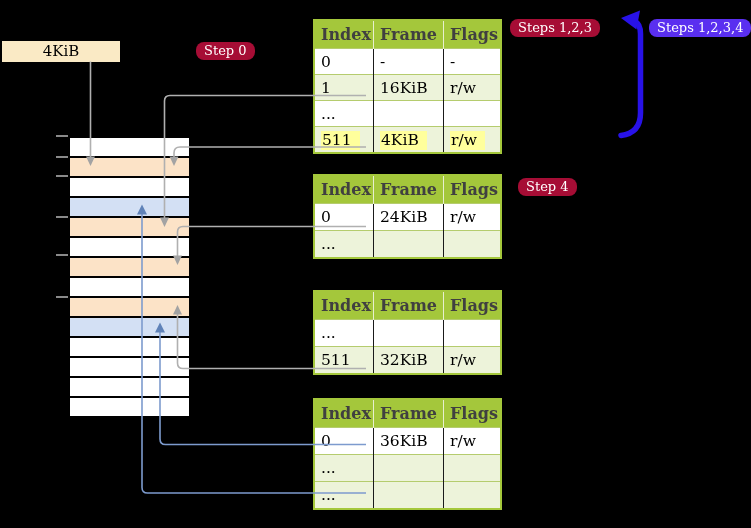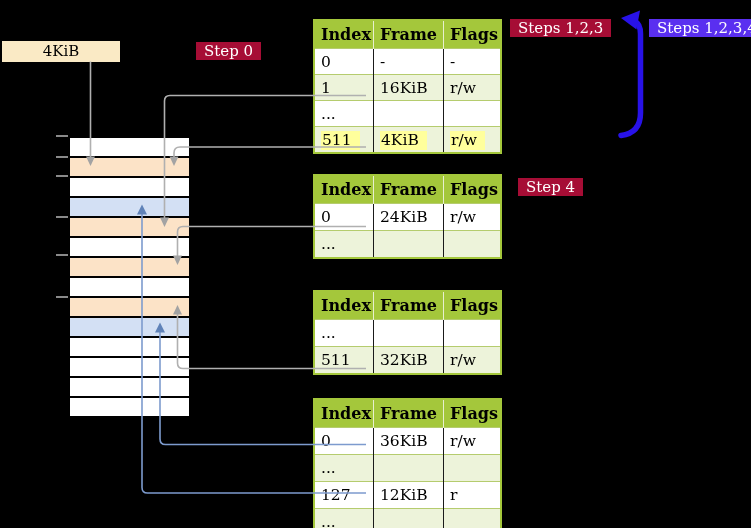--- a/index.html
+++ b/index.html
@@ -10,22 +10,22 @@
   }
   .abs{position:absolute;}
   
   .size-box{
     left:2px;top:41px;width:118px;height:21px;
     background:var(--wheat,#faeac5);
     color:#000;font-size:15px;line-height:21px;text-align:center;
   }
   
   .badge{
-    height:18px;line-height:18px;padding:0 8px;border-radius:0;
-    color:#fff;font-size:15px;white-space:nowrap;
+    height:18px;line-height:18px;padding:0 8px;border-radius:8px;
+    color:#fff;font-size:13px;white-space:nowrap;
   }
   .badge.red{background:var(--crimson,#a60d35);}
   .badge.violet{background:var(--violet,#5a2ff0);}
   #badge-step0{left:188px;top:42px;margin-left:8px;}
   #badge-steps123{left:510px;top:19px;}
   #badge-steps1234{left:649px;top:19px;}
   #badge-step4{left:518px;top:155px;margin-top:23px;}
   
   .mem-col{
     left:68px;top:136px;width:123px;
@@ -34,21 +34,21 @@
   .mem-row{height:18px;border-bottom:2px solid #000;background:#fff;}
   .mem-row:last-child{border-bottom:none;}
   .tick{height:2px;width:12px;background:#8a8a8a;left:56px;}
   
   .ptable{
     left:313px;width:167px;border:2px solid var(--table_green,#a4c73b);
     border-collapse:collapse;table-layout:fixed;
     font-size:15.5px;color:#000;background:#fff;
   }
   .ptable th{
-    background:var(--table_green,#a4c73b);color:#000000;font-weight:bold;
+    background:var(--table_green,#a4c73b);color:#404040;font-weight:bold;
     text-align:left;padding:2px 0 2px 6px;height:23px;font-size:16px;
     border-right:1px solid #e8efcf;
   }
   .ptable td{
     height:26px;padding:0 0 0 6px;
     border-right:1px solid #1a1a1a;border-top:1px solid #b5cc6e;
     overflow:hidden;white-space:nowrap;
   }
   .ptable .c-index{width:52px;}
   .ptable .c-frame{width:63px;margin-left:8px;}
@@ -177,25 +177,20 @@
   <tr>
     <td>0</td>
     <td>36KiB</td>
     <td>r/w</td>
   </tr>
   <tr class="shade">
     <td>...</td>
     <td></td>
     <td></td>
   </tr>
-  <tr>
-    <td>127</td>
-    <td>12KiB</td>
-    <td>r</td>
-  </tr>
   <tr class="shade">
     <td>...</td>
     <td></td>
     <td></td>
   </tr>
 </tbody>
   </table>
 
 <svg id="overlay" class="abs" width="751" height="528" viewBox="0 0 751 528">
 

